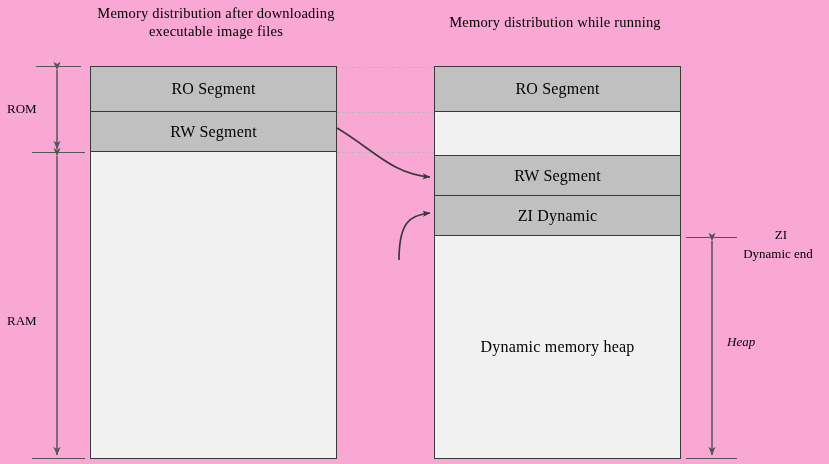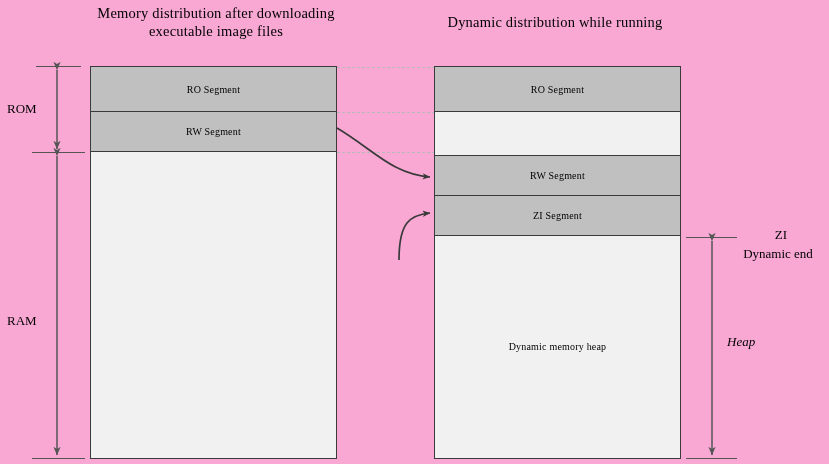--- a/index.html
+++ b/index.html
@@ -41,21 +41,21 @@
 
   
   .segment {
     position: absolute;
     box-sizing: border-box;
     left: 0;
     width: 100%;
     display: flex;
     align-items: center;
     justify-content: center;
-    font-size: 10px;
+    font-size: 16px;
     letter-spacing: 0.2px;
     color: #000;
   }
   .seg-fill   { background: #c0c0c0; }
   .seg-empty  { background: #f1f1f1; }
   .seg-heap   { background: #f1f1f1; }
   .seg-border-bottom { border-bottom: 1.6px solid #3a3a3a; }
 
   
   .dotted-link {
@@ -88,21 +88,21 @@
     pointer-events: none;
   }
 </style>
 </head>
 <body>
 
 <div id="canvas">
 
   <div class="title" id="title-left">Memory distribution after downloading executable image files</div>
 
-  <div class="title" id="title-right">Dynamic distribution while running</div>
+  <div class="title" id="title-right">Memory distribution while running</div>
 
   <div class="dotted-link" style="left:337px; top:67px; width:98px;"></div>
   <div class="dotted-link" style="left:337px; top:112px; width:98px;"></div>
   <div class="dotted-link" style="left:337px; top:152px; width:98px;"></div>
 
   <div class="column" id="column-left">
 
     <div class="segment seg-fill seg-border-bottom" style="top:0px; height:45px;">
       <span>RO Segment</span>
     </div>
@@ -124,21 +124,21 @@
 
     <div class="segment seg-empty seg-border-bottom" style="top:45px; height:44px;">
       <span></span>
     </div>
 
     <div class="segment seg-fill seg-border-bottom" style="top:89px; height:40px;">
       <span>RW Segment</span>
     </div>
 
     <div class="segment seg-fill seg-border-bottom" style="top:129px; height:40px;">
-      <span>ZI Segment</span>
+      <span>ZI Dynamic</span>
     </div>
 
     <div class="segment seg-heap" style="top:169px; height:221px;">
       <span>Dynamic memory heap</span>
     </div>
   </div>
 
   <div class="tick" style="left:36px; top:66px; width:45px;"></div>
   <div class="tick" style="left:32px; top:152px; width:53px;"></div>
   <div class="bracket-label" style="left:7px; top:101px;">ROM</div>

